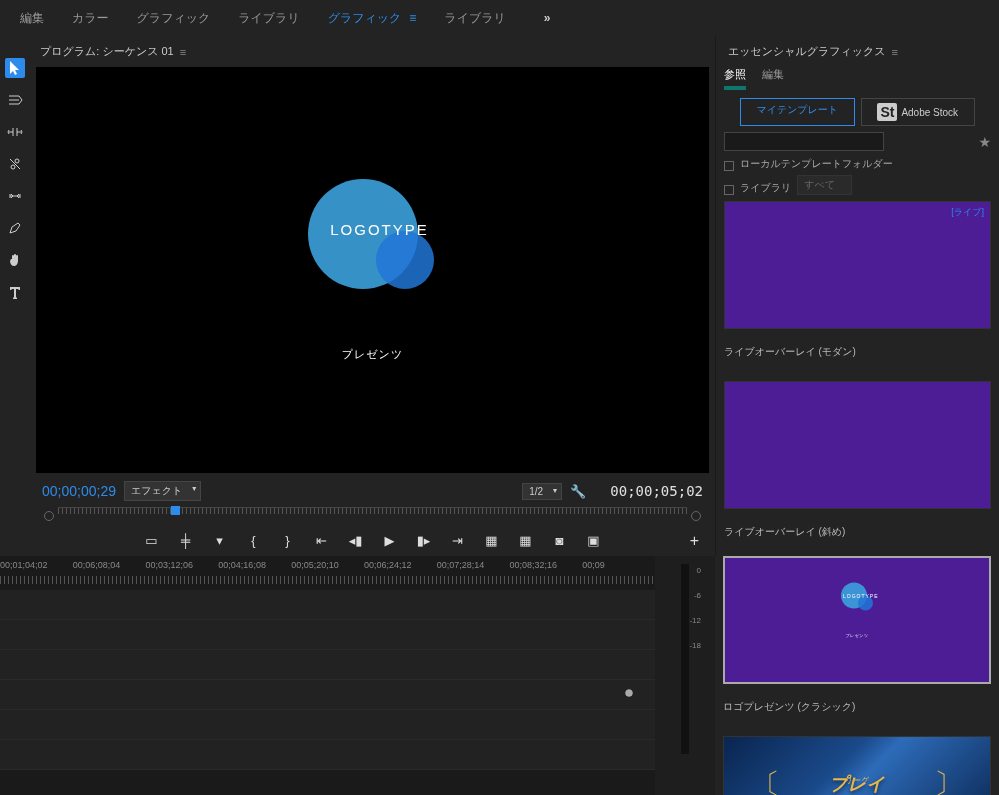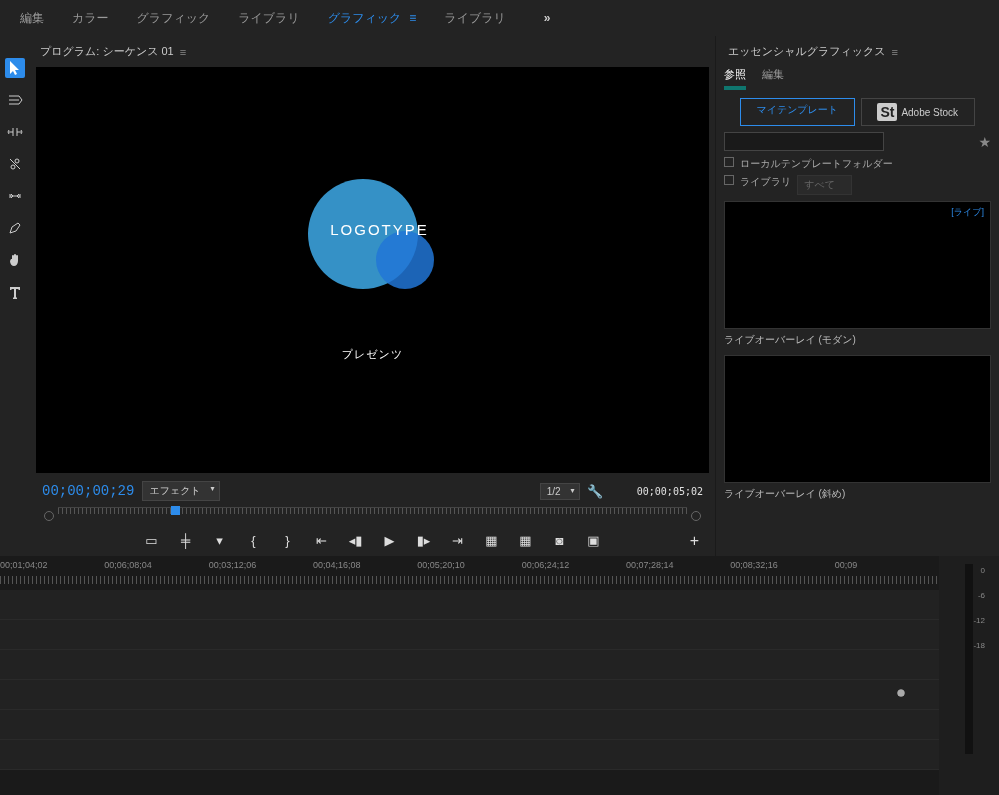--- a/index.html
+++ b/index.html
@@ -17,24 +17,24 @@
 .program-panel{flex:1;background:#232323;padding:0 6px;display:flex;flex-direction:column}
 .panel-header{display:flex;align-items:center;padding:8px 4px 4px;font-size:11px;color:#ccc;gap:6px}
 .panel-header .menu{opacity:.6}
 .video-area{flex:1;background:#000;margin:4px 0;display:flex;align-items:center;justify-content:center;position:relative}
 .logo-comp{position:relative;text-align:center}
 .circle-lg{width:110px;height:110px;border-radius:50%;background:#3ba1db;position:absolute;top:0;left:0;opacity:.9}
 .circle-sm{width:58px;height:58px;border-radius:50%;background:#2176d6;position:absolute;top:52px;left:68px;opacity:.85}
 .logo-text{position:relative;color:#fff;font-size:15px;letter-spacing:2px;font-weight:500;padding-top:42px;padding-left:14px}
 .presents{color:#fff;font-size:11px;margin-top:48px;letter-spacing:1px}
 .transport-row{display:flex;align-items:center;padding:4px 6px;gap:8px}
-.timecode{color:#2d8ceb;font-size:14px;font-family:Liberation Mono, monospace}
+.timecode{color:#2d8ceb;font-size:14px;font-family:Liberation Sans, sans-serif}
 .dropdown{background:#333;border:1px solid #444;font-size:10px;color:#ccc;padding:2px 18px 2px 6px;position:relative}
 .dropdown::after{content:"▾";position:absolute;right:4px;top:2px;font-size:8px}
-.tc-right{color:#e0e0e0;font-size:10px;font-family:monospace;margin-left:25px}
+.tc-right{color:#e0e0e0;font-size:14px;font-family:monospace;margin-left:16px}
 .wrench{color:#ccc;font-size:13px}
 .mini-timeline{display:flex;align-items:center;padding:2px 8px;gap:4px}
 .mini-timeline .ruler{flex:1;height:18px;position:relative;border-top:1px solid #444}
 .mini-timeline .ticks{position:absolute;top:0;left:0;right:0;height:6px;background:repeating-linear-gradient(to right,#555 0,#555 1px,transparent 1px,transparent 4px)}
 .playhead{position:absolute;top:-2px;left:18%;width:9px;height:9px;background:#2d8ceb}
 .zoom-handle{width:10px;height:10px;border:1px solid #666;border-radius:50%}
 .transport-buttons{display:flex;align-items:center;justify-content:center;gap:18px;padding:6px 0 8px;position:relative}
 .tb{color:#ddd;cursor:pointer;font-size:13px;width:16px;text-align:center}
 .plus-btn{position:absolute;right:10px;color:#ddd;font-size:16px}
 .eg-panel{width:284px;background:#232323;padding:0 8px;display:flex;flex-direction:column;border-left:1px solid #1a1a1a}
@@ -43,28 +43,28 @@
 .eg-tabs .eg-tab.active{color:#fff;border-bottom:4px solid #0f766e}
 .template-btns{display:flex;gap:6px;margin:6px 16px}
 .tmpl-btn{flex:1;border:1px solid #2d8ceb;color:#2d8ceb;text-align:center;padding:4px 0;font-size:10px;cursor:pointer}
 .tmpl-btn.stock{border-color:#444;color:#ccc;display:flex;align-items:center;justify-content:center;gap:4px}
 .stock-badge{background:#ccc;color:#232323;font-size:14px;font-weight:bold;padding:1px 3px;border-radius:2px}
 .search-row{display:flex;align-items:center;gap:4px;margin-bottom:4px}
 .search-input{flex:1;background:#1a1a1a;border:1px solid #444;color:#ccc;padding:3px 6px 3px 20px;font-size:10px;position:relative}
 .search-wrap{position:relative;flex:1}
 .search-wrap::before{content:"⌕";position:absolute;left:5px;top:2px;color:#888;font-size:12px}
 .star{color:#888;font-size:14px;cursor:pointer}
-.chk-row{display:flex;align-items:flex-start;gap:6px;font-size:10px;color:#aaa;padding:2px 0}
+.chk-row{display:flex;align-items:flex-end;gap:6px;font-size:10px;color:#aaa;padding:2px 0}
 .chk{width:10px;height:10px;border:1px solid #666}
 .lib-select{background:#2a2a2a;color:#666;padding:2px 16px 2px 6px;font-size:10px;border:1px solid #333}
 .template-list{flex:1;overflow:hidden;margin-top:4px}
-.thumb{background:#000000;border:1px solid #333;margin-bottom:2px;position:relative;overflow:hidden}
+.thumb{background:#4c1d95;border:1px solid #333;margin-bottom:14px;position:relative;overflow:hidden}
 .thumb.h128{height:128px}
 .thumb.selected{border:2px solid #aaa}
-.thumb-label{font-size:10px;color:#bbb;padding:2px 0 8px}
+.thumb-label{font-size:10px;color:#bbb;padding:2px 0 22px}
 .live-tag{position:absolute;top:4px;right:6px;color:#2d8ceb;font-size:9px}
 .thumb-logo{position:absolute;left:50%;top:42%;transform:translate(-50%,-50%)}
 .thumb-logo .c1{width:26px;height:26px;border-radius:50%;background:#3ba1db;position:absolute;opacity:.9}
 .thumb-logo .c2{width:15px;height:15px;border-radius:50%;background:#2176d6;position:absolute;top:13px;left:17px;opacity:.85}
 .thumb-logo .t1{position:relative;color:#fff;font-size:5px;letter-spacing:1px;padding-top:10px;padding-left:2px}
 .thumb-logo .t2{color:#fff;font-size:4px;text-align:center;margin-top:18px;letter-spacing:.5px}
 .thumb-play{width:100%;height:100%;background:linear-gradient(135deg,#0a2550 0%,#1a4a8a 40%,#2d6bb8 50%,#0a2550 100%);position:relative;display:flex;align-items:center;justify-content:center}
 .play-text{color:#e8b84a;font-size:18px;font-weight:bold;font-style:italic;text-shadow:0 2px 4px rgba(0,0,0,.6)}
 .play-top{color:#e8b84a;font-size:8px;position:absolute;top:40%;left:50%;transform:translateX(-50%)}
 .bracket-l,.bracket-r{color:#e8b84a;font-size:28px;position:absolute;top:50%;transform:translateY(-50%)}
@@ -266,13 +266,34 @@
   </div>
   <div class="audio-meter">
     <div class="meter-bg"></div>
     <div class="meter-scale">
       <span>0</span>
       <span>-6</span>
       <span>-12</span>
       <span>-18</span>
     </div>
   </div>
+  <div class="bottom-right">
+    <div class="thumb h128 selected">
+      <div class="thumb-logo">
+        <div style="position:relative;width:32px;height:32px">
+          <div class="c1"></div>
+            <div class="c2"></div>
+          <div class="t1">LOGOTYPE</div>
+        </div>
+        <div class="t2">プレゼンツ</div>
+      </div>
+    </div>
+    <div class="thumb-label">ロゴプレゼンツ (クラシック)</div>
+    <div class="thumb" style="height:96px">
+      <div class="thumb-play">
+        <span class="bracket-l">〔</span>
+        <span class="play-top">リーグ</span>
+        <span class="play-text">プレイ</span>
+        <span class="bracket-r">〕</span>
+      </div>
+    </div>
+  </div>
 </div>
 
 </body></html>

